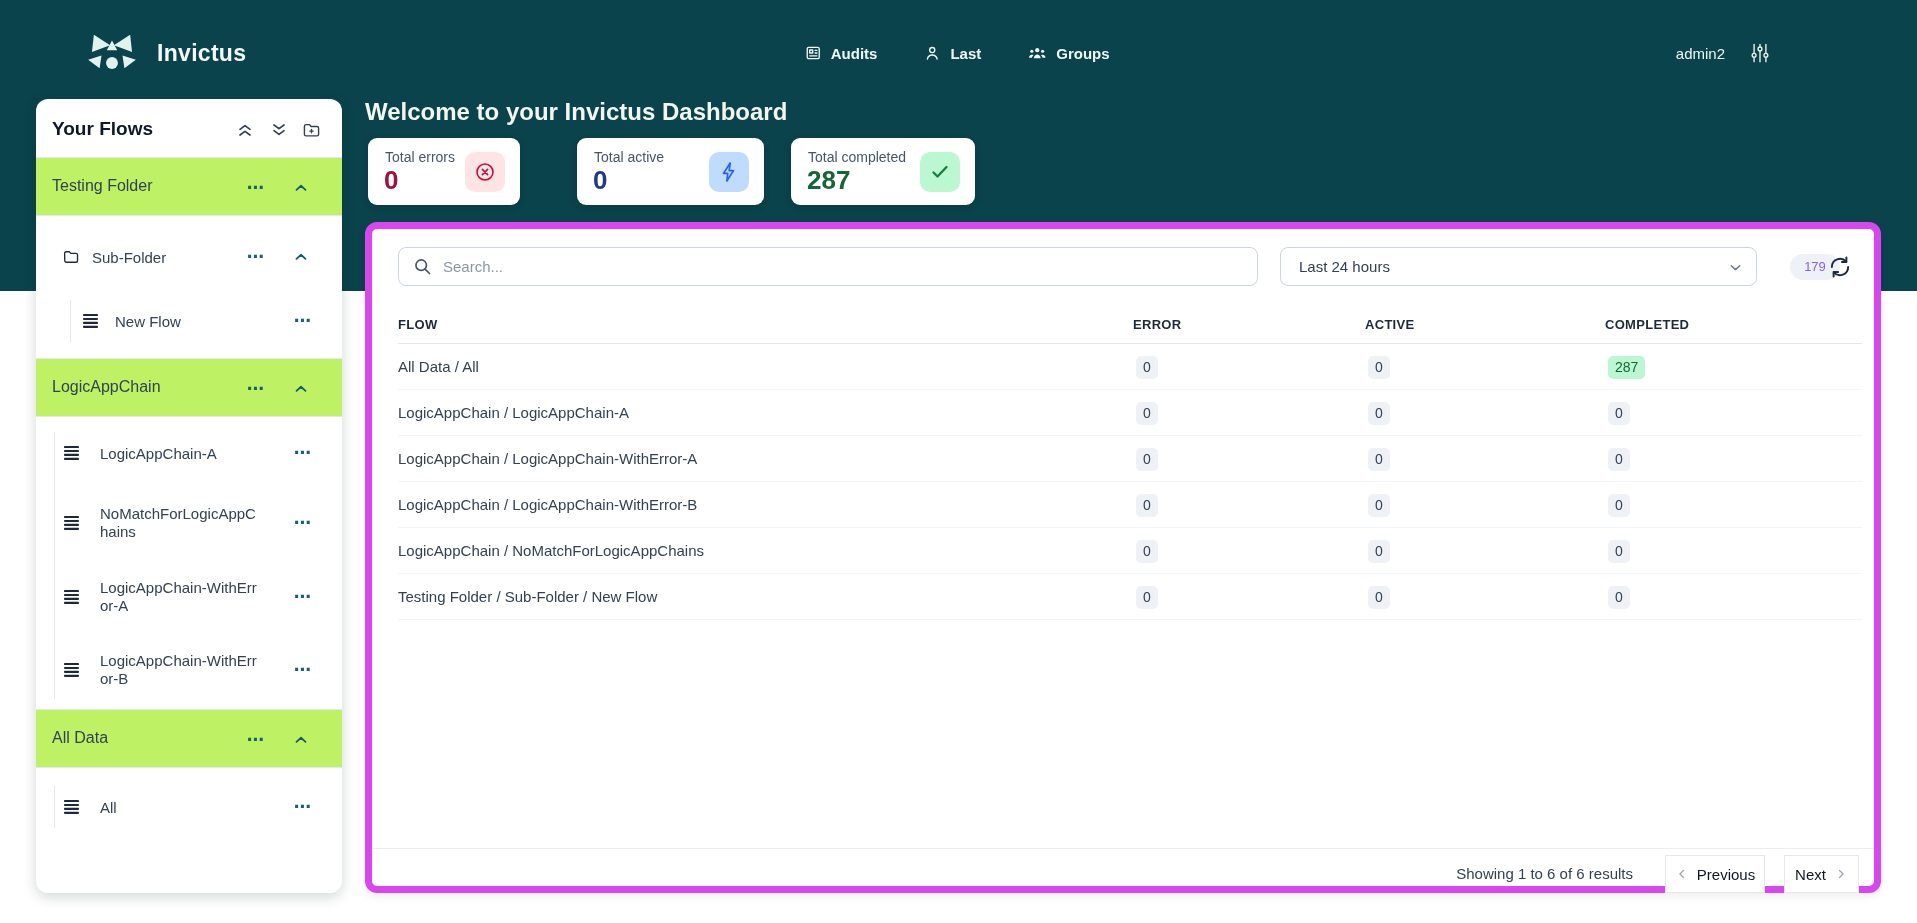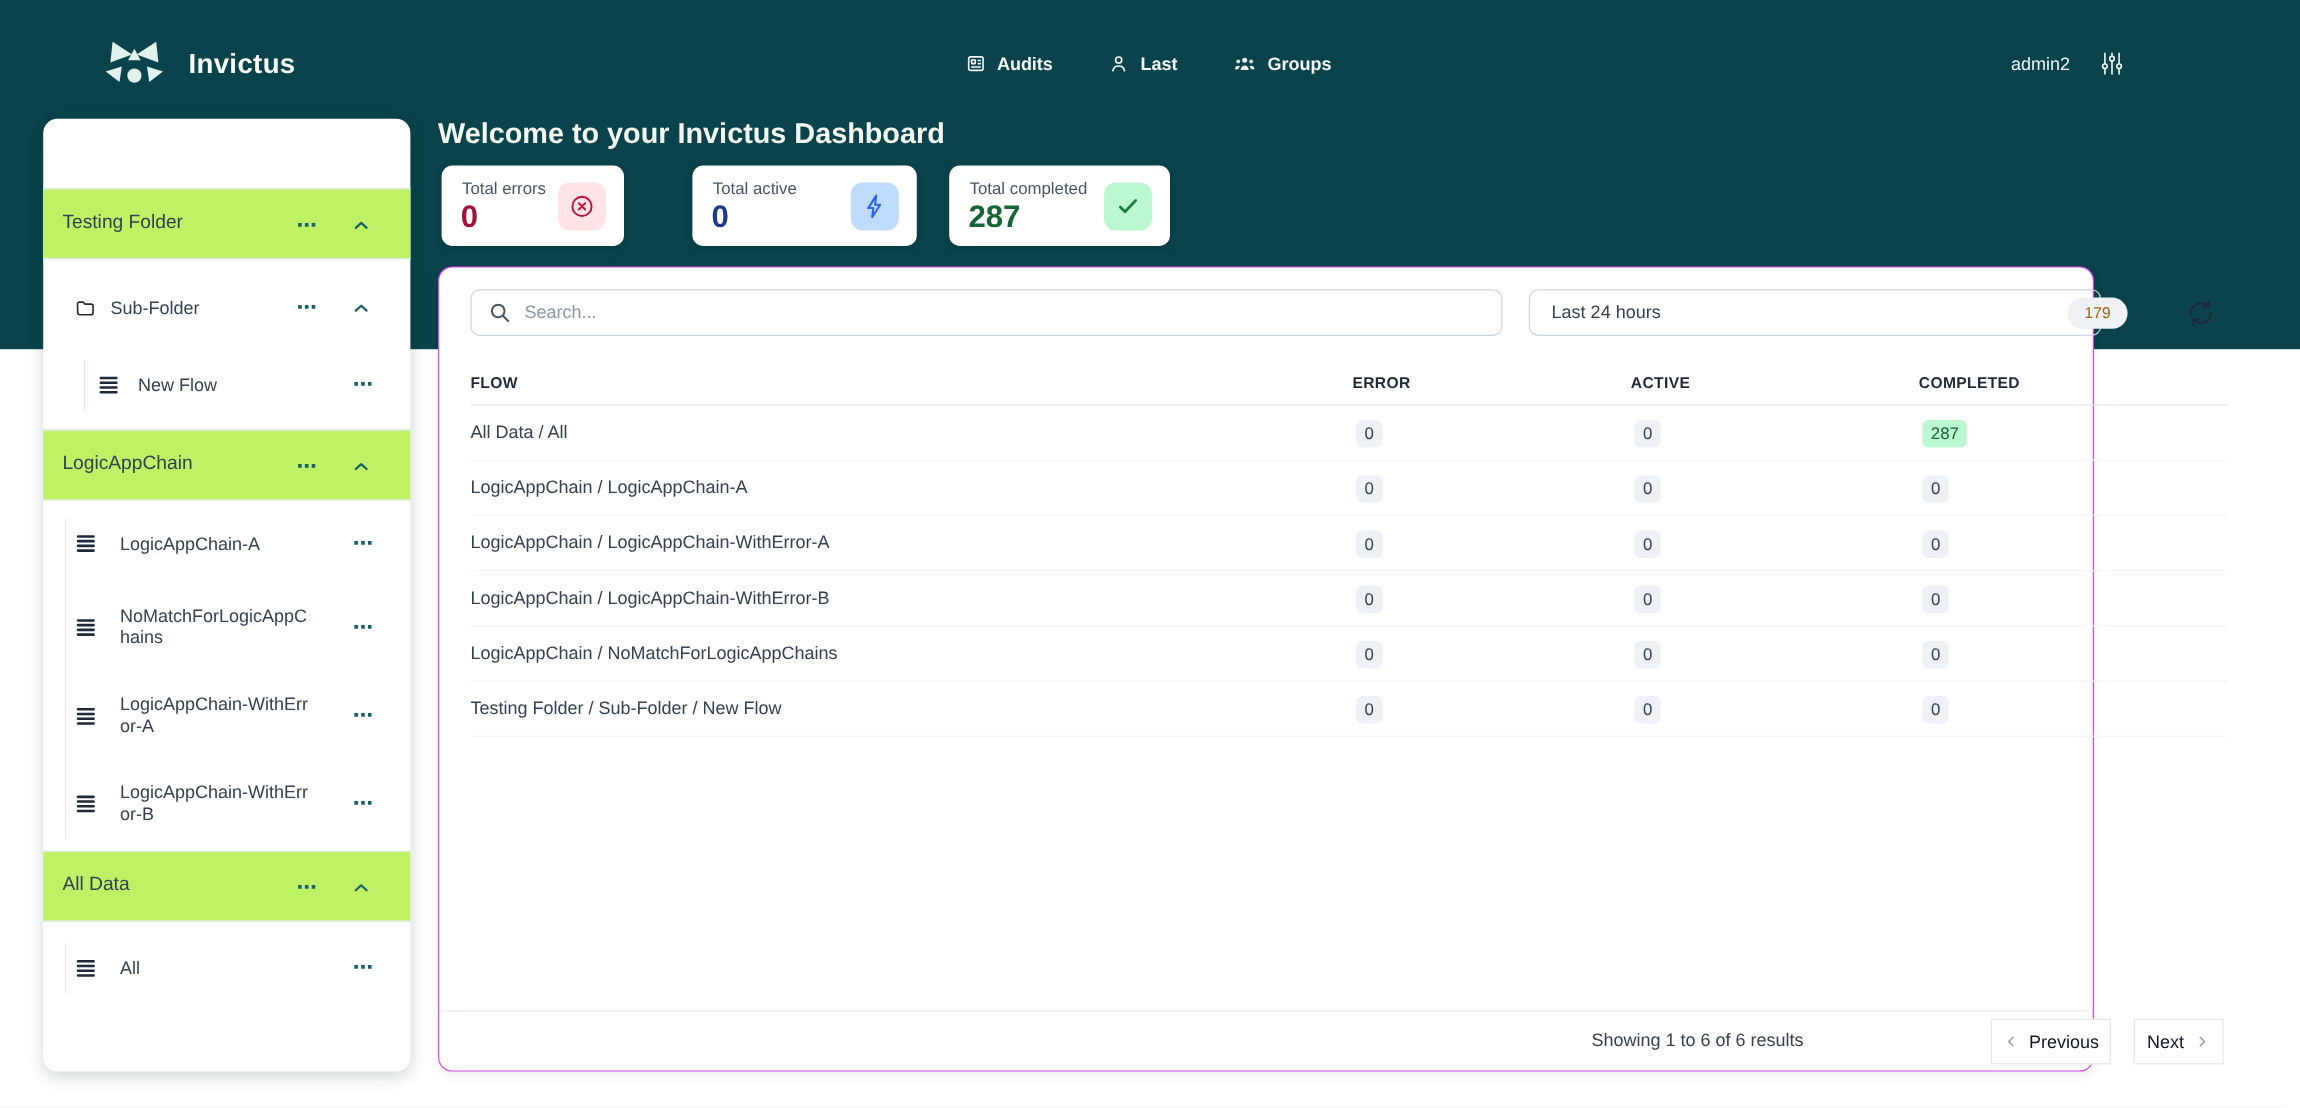--- a/index.html
+++ b/index.html
@@ -46,34 +46,34 @@
   .stat-0 .stat-num { color:#9f1239; }
   .stat-1 .stat-num { color:#1e3a8a; }
   .stat-2 .stat-num { color:#166534; }
   .stat-iconbox { position:absolute; right:15px; top:14px; width:40px; height:40px; border-radius:10px;
                   display:flex; align-items:center; justify-content:center; }
   .stat-0 .stat-iconbox { background:#ffe4e6; }
   .stat-1 .stat-iconbox { background:#bfdbfe; }
   .stat-2 .stat-iconbox { background:#bbf7d0; }
 
   
-  .table-card { position:absolute; left:365px; top:222px; width:1380px; height:671px; background:#fff;
-                border:1px solid #d946ef; border-radius:12px; box-shadow:0 3px 10px rgba(15,23,42,.08); z-index:1; }
+  .table-card { position:absolute; left:365px; top:222px; width:1516px; height:671px; background:#fff;
+                border:7px solid #d946ef; border-radius:12px; box-shadow:0 3px 10px rgba(15,23,42,.08); z-index:1; }
   .search-box { position:absolute; left:26px; top:18px; width:860px; height:39px; border:1px solid #cbd5e1;
                 border-radius:8px; }
   .search-box input { position:absolute; left:44px; top:0; width:800px; height:37px; border:none; outline:none;
                 background:transparent; font-size:15px; color:#334155; font-family:inherit; }
   .search-box input::placeholder { color:#8a97a8; }
   .search-glyph { position:absolute; left:13px; top:8px; }
   .range-select { position:absolute; left:908px; top:18px; width:477px; height:39px; border:1px solid #cbd5e1;
                 border-radius:8px; cursor:pointer; }
   .range-value { position:absolute; left:18px; top:10px; font-size:15px; color:#334155; }
   .range-chev { position:absolute; right:12px; top:11px; }
-  .count-pill { position:absolute; left:1357px; top:25px; width:50px; height:26px; background:#eef2f7;
-                border-radius:13px; text-align:center; line-height:26px; font-size:13px; color:#a16207; }
+  .count-pill { position:absolute; left:1418px; top:25px; width:50px; height:26px; background:#eef2f7;
+                border-radius:13px; text-align:center; line-height:26px; font-size:13px; color:#8b5cf6; }
   .refresh-btn { position:absolute; left:1455px; top:25px; width:26px; height:26px; cursor:pointer; }
 
   .thead { position:absolute; left:26px; top:86px; width:1464px; height:29px; border-bottom:1px solid #e2e8f0; }
   .th { position:absolute; top:2px; font-size:13px; font-weight:700; color:#1e293b; letter-spacing:.3px; }
   .th-flow { left:0; } .th-err { left:735px; } .th-act { left:967px; } .th-comp { left:1207px; }
   .tbody { position:absolute; left:26px; top:115px; width:1464px; }
   .trow { position:relative; height:46px; border-bottom:1px solid #f1f5f9; cursor:pointer; }
   .tcell-flow { position:absolute; left:0; top:14px; font-size:15px; color:#334155; }
   .vbadge { position:absolute; top:12px; min-width:22px; height:23px; padding:0 7px; background:#eef2f7;
             border-radius:5px; font-size:14px; color:#334155; text-align:center; line-height:23px; }
@@ -153,20 +153,39 @@
           <path d="M4.5 2.5v19M11 2.5v19M17.5 2.5v19"></path>
           <circle cx="4.5" cy="14.5" r="2.1" fill="#0a434b"></circle>
           <circle cx="11" cy="7.5" r="2.1" fill="#0a434b"></circle>
           <circle cx="17.5" cy="14.5" r="2.1" fill="#0a434b"></circle>
         </svg>
       </span>
     </div>
   </header>
 
   <aside class="sidebar">
+    <div class="sb-head">
+      <span class="sb-title">Your Flows</span>
+      <span class="sb-tool" style="left:199px">
+        <svg width="20" height="20" viewBox="0 0 24 24" fill="none" stroke="#334155" stroke-width="2" stroke-linecap="round" stroke-linejoin="round">
+          <path d="M6 11.2l6-4.4 6 4.4M6 18l6-4.4 6 4.4"></path>
+        </svg>
+      </span>
+      <span class="sb-tool" style="left:233px">
+        <svg width="20" height="20" viewBox="0 0 24 24" fill="none" stroke="#334155" stroke-width="2" stroke-linecap="round" stroke-linejoin="round">
+          <path d="M6 6l6 4.4L18 6M6 12.8l6 4.4 6-4.4"></path>
+        </svg>
+      </span>
+      <span class="sb-tool" style="left:265px">
+        <svg width="21" height="20" viewBox="0 0 24 24" fill="none" stroke="#334155" stroke-width="1.7" stroke-linecap="round" stroke-linejoin="round">
+          <path d="M3.5 7.5a2 2 0 0 1 2-2h4l2 2.2h7a2 2 0 0 1 2 2v7.3a2 2 0 0 1-2 2h-13a2 2 0 0 1-2-2z"></path>
+          <path d="M12 11.3v4M10 13.3h4"></path>
+        </svg>
+      </span>
+    </div>
 
     <div class="sec-row" style="top:58px">
       <span class="sec-label">Testing Folder</span>
       <span class="ellipsis sec-ellipsis">⋯</span>
       <span class="chev-up">
         <svg width="18" height="18" viewBox="0 0 24 24" fill="none" stroke="#155e66" stroke-width="2.4" stroke-linecap="round" stroke-linejoin="round">
             <path d="M6 14.5l6-5.5 6 5.5"></path>
           </svg>
       </span>
     </div>

